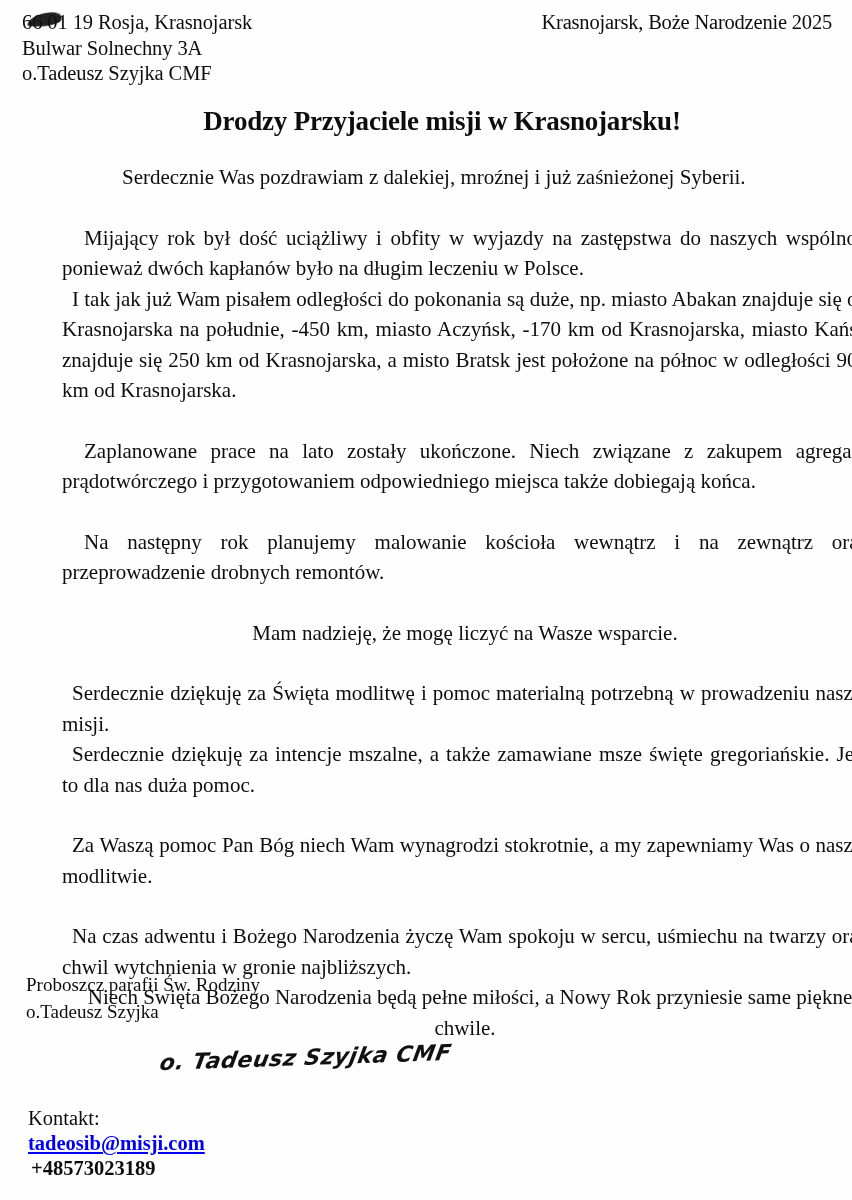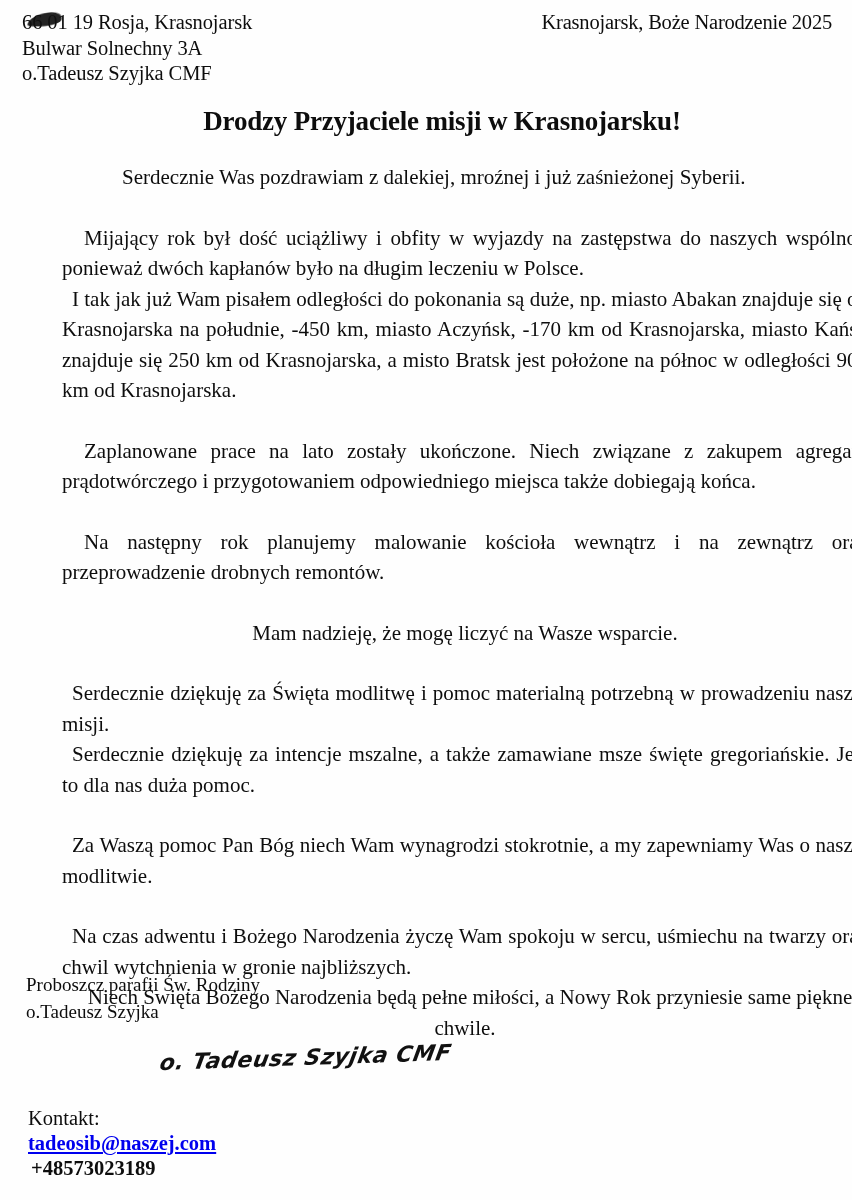--- a/index.html
+++ b/index.html
@@ -185,17 +185,17 @@
 
   <div class="closing">
     <div>Proboszcz parafii Św. Rodziny</div>
     <div>o.Tadeusz Szyjka</div>
   </div>
 
   <div class="signature">o. Tadeusz Szyjka CMF</div>
 
   <div class="contact">
     <span class="contact-line label">Kontakt:</span>
-    <span class="contact-line"><a class="email" href="#">tadeosib@naszej.com</a></span>
+    <span class="contact-line"><a class="email" href="#">tadeosib@misji.com</a></span>
     <span class="contact-line phone">+48573023189</span>
   </div>
 
 </div>
 
 </body></html>

